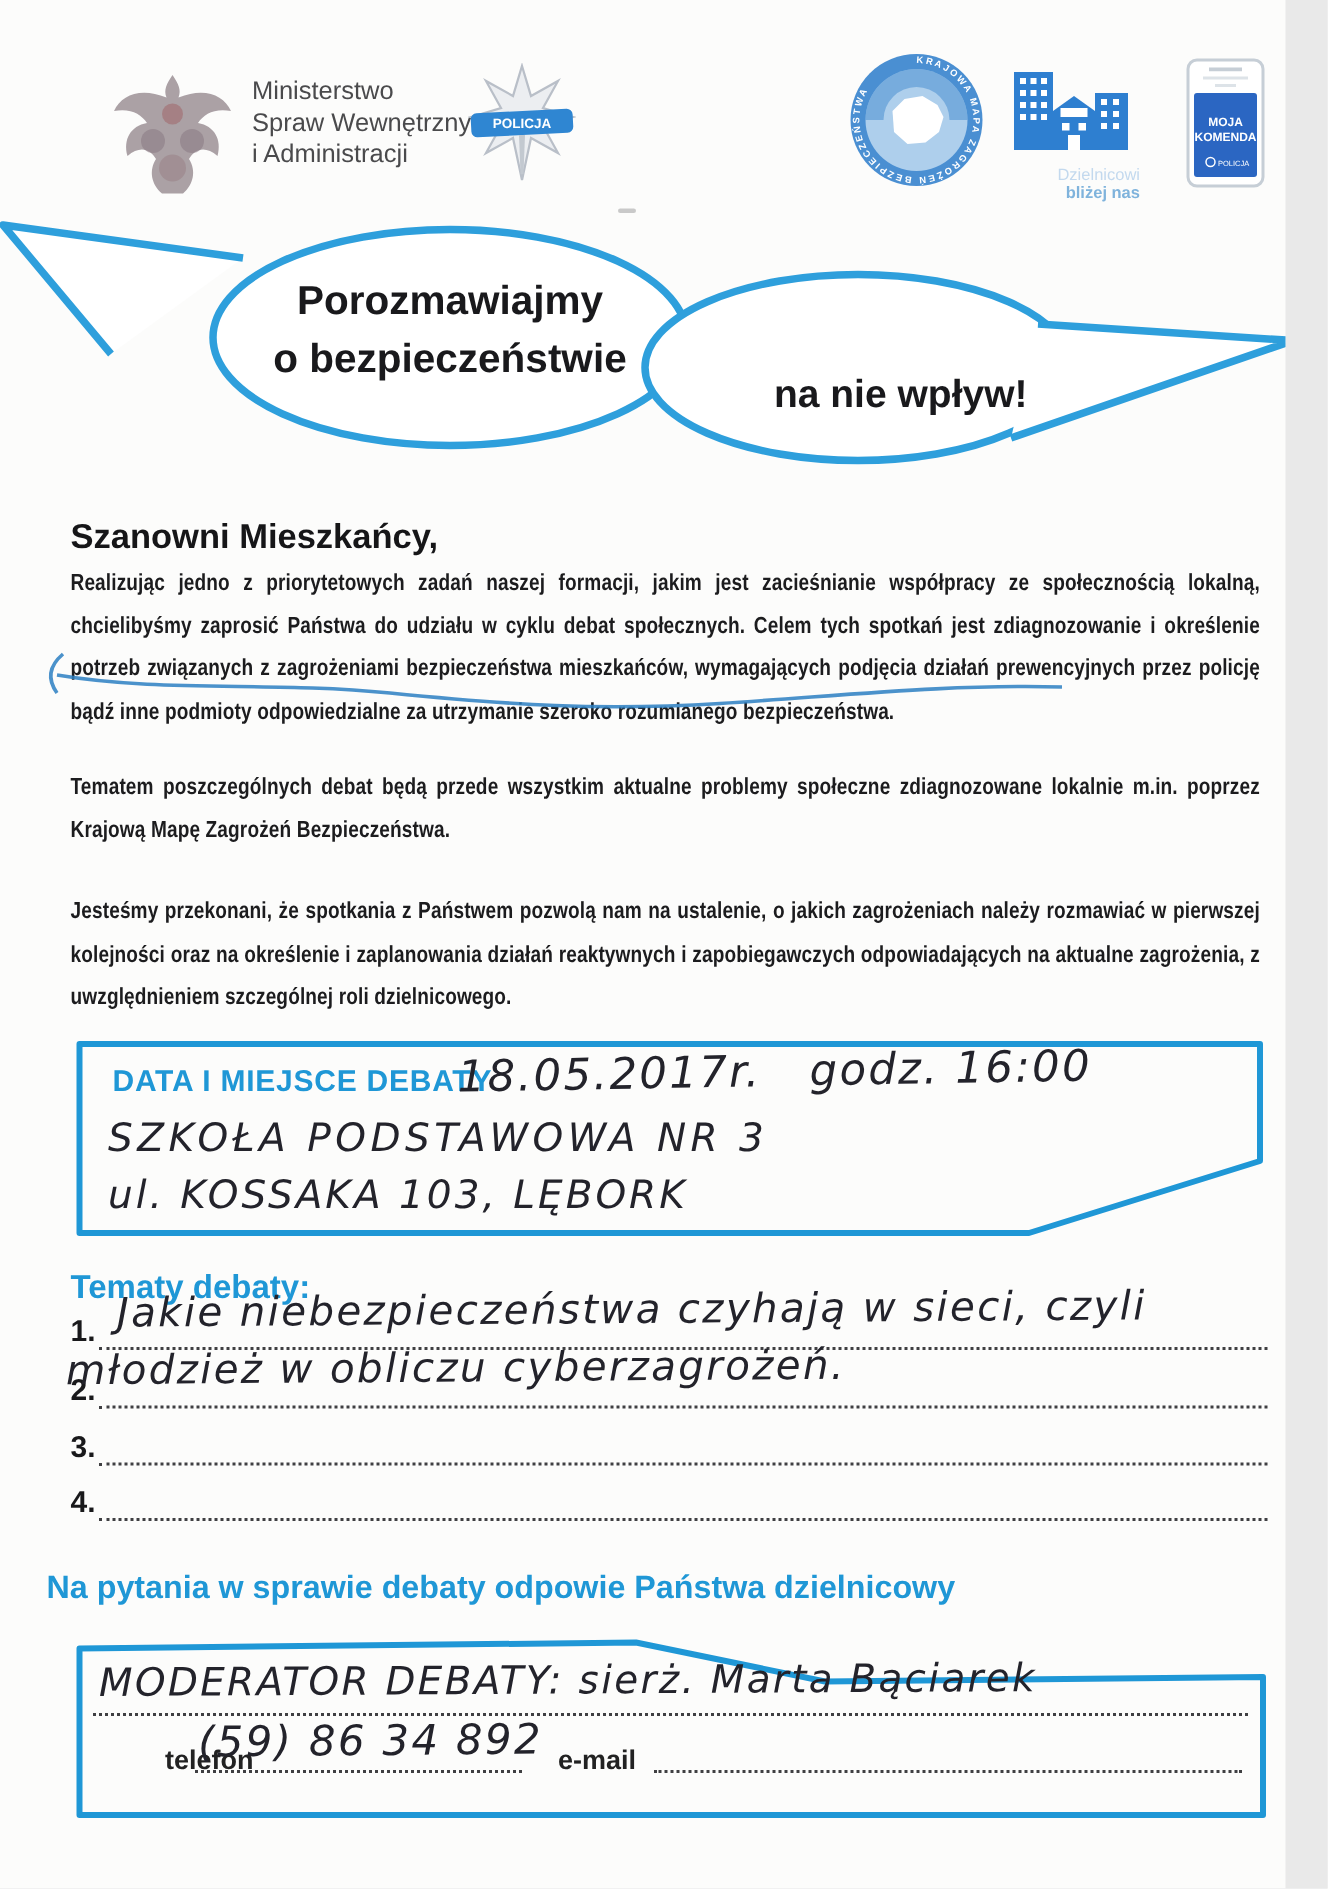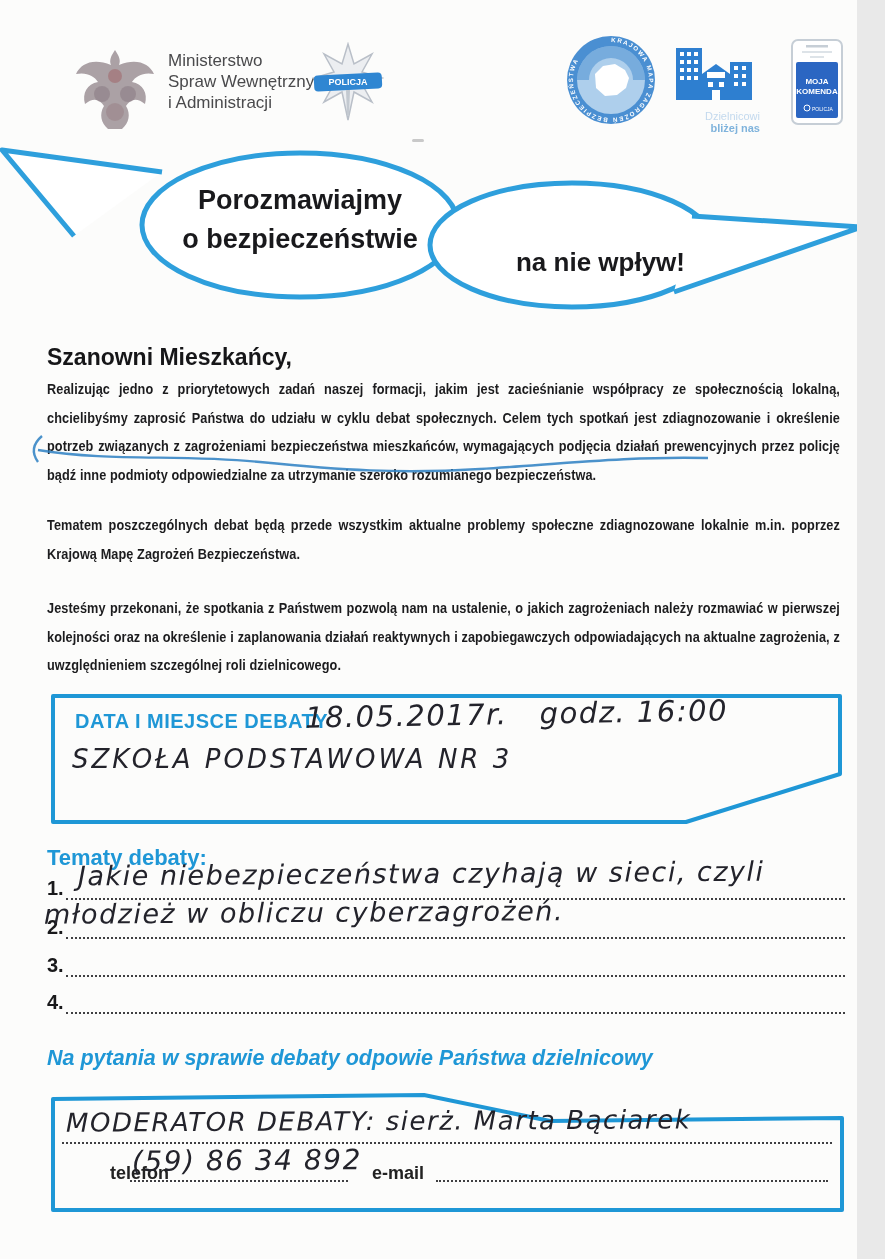--- a/index.html
+++ b/index.html
@@ -144,20 +144,21 @@
   <div class="abs para" style="left:47px;top:594px;">Jesteśmy przekonani, że spotkania z Państwem pozwolą nam na ustalenie, o jakich zagrożeniach należy rozmawiać w pierwszej kolejności oraz na określenie i zaplanowania działań reaktywnych i zapobiegawczych odpowiadających na aktualne zagrożenia, z uwzględnieniem szczególnej roli dzielnicowego.</div>
 
   <div class="abs" style="left:50px;top:690px;width:800px;height:140px;">
     <svg width="800" height="140" viewBox="0 0 800 140">
       <path d="M3 6 L790 6 L790 84 L636 132 L3 132 Z" fill="none" stroke="#1f97d6" stroke-width="4" stroke-linejoin="round"></path>
     </svg>
   </div>
   <div class="abs blue-head" style="left:75px;top:710px;font-size:20px;letter-spacing:.5px;">DATA I MIEJSCE DEBATY</div>
   <div class="abs hand" style="left:305px;top:697px;font-size:29px;transform:rotate(-1deg);">18.05.2017r.   godz. 16:00</div>
   <div class="abs hand" style="left:72px;top:744px;font-size:26px;letter-spacing:3px;">SZKOŁA PODSTAWOWA NR 3</div>
+  <div class="abs hand" style="left:72px;top:782px;font-size:26px;letter-spacing:2px;">ul. KOSSAKA 103, LĘBORK</div>
 
   <div class="abs blue-head" style="left:47px;top:845px;font-size:22px;">Tematy debaty:</div>
 
   <div class="abs dotrow" style="left:47px;top:876px;width:798px;height:24px;">
     <span class="dotnum">1.</span>
     <span class="dotline"></span>
   </div>
   <div class="abs dotrow" style="left:47px;top:915px;width:798px;height:24px;">
     <span class="dotnum">2.</span>
     <span class="dotline"></span>
@@ -167,21 +168,21 @@
     <span class="dotline"></span>
   </div>
   <div class="abs dotrow" style="left:47px;top:990px;width:798px;height:24px;">
     <span class="dotnum">4.</span>
     <span class="dotline"></span>
   </div>
 
   <div class="abs hand" style="left:78px;top:858px;font-size:27px;transform:rotate(-.4deg);">Jakie niebezpieczeństwa czyhają w sieci, czyli</div>
   <div class="abs hand" style="left:44px;top:897px;font-size:27px;transform:rotate(-.4deg);">młodzież w obliczu cyberzagrożeń.</div>
 
-  <div class="abs blue-head" style="left:47px;top:1046px;font-size:21.5px;font-style:italic;">Na pytania w sprawie debaty odpowie Państwa dzielnicowy</div>
+  <div class="abs blue-head" style="left:31px;top:1046px;font-size:21.5px;">Na pytania w sprawie debaty odpowie Państwa dzielnicowy</div>
 
   <div class="abs" style="left:50px;top:1090px;width:800px;height:128px;">
     <svg width="800" height="128" viewBox="0 0 800 128">
       <path d="M3 9 L374 5 L500 31 L792 28 L792 120 L3 120 Z" fill="none" stroke="#1f97d6" stroke-width="4" stroke-linejoin="round"></path>
     </svg>
   </div>
   <div class="abs dotline2" style="left:62px;top:1120px;width:770px;height:22px;"></div>
   <div class="abs hand" style="left:66px;top:1106px;font-size:26px;transform:rotate(-.3deg);">MODERATOR DEBATY: sierż. Marta Bąciarek</div>
 
   <div class="abs lbl-print" style="left:62px;top:1163px;margin-left:48px;">telefon</div>

